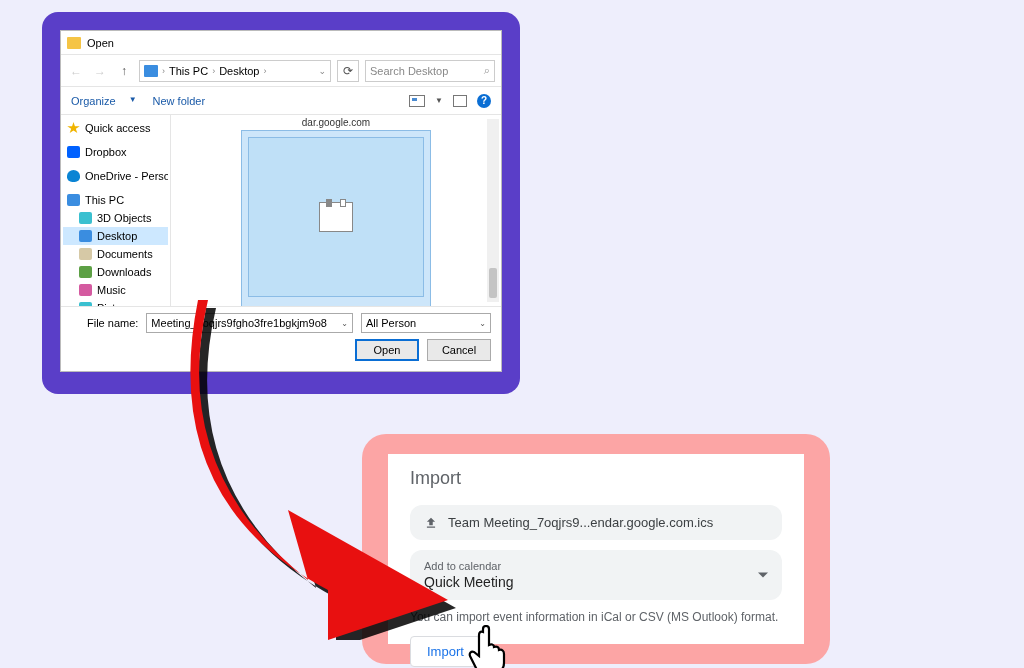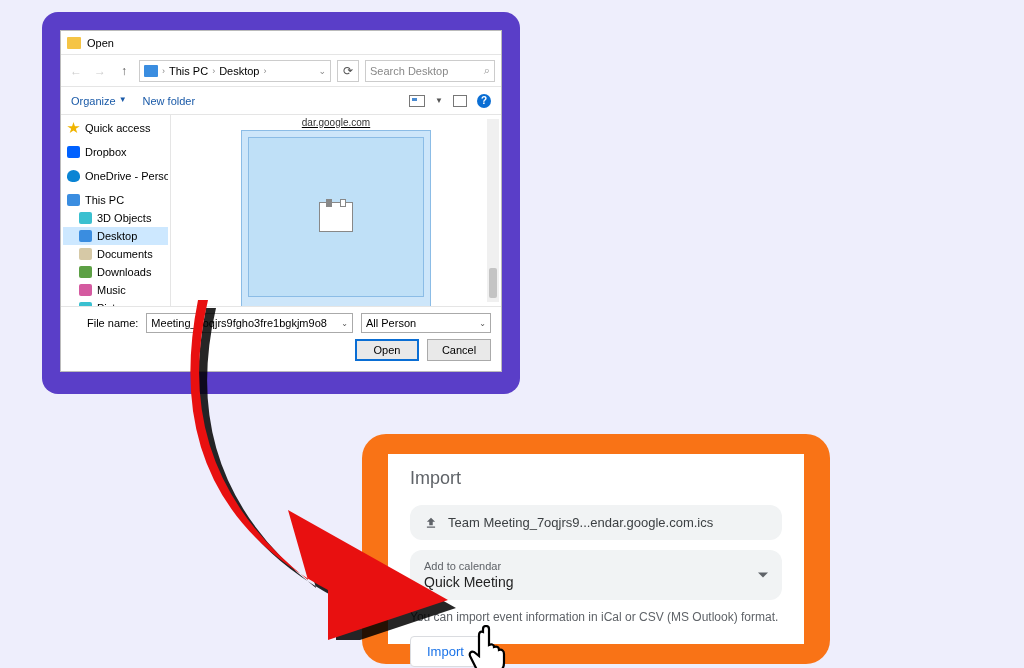--- a/index.html
+++ b/index.html
@@ -98,21 +98,21 @@
 
   .fd-toolbar {
     height: 28px;
     display: flex;
     align-items: center;
     padding: 0 10px;
     gap: 16px;
     border-bottom: 1px solid #e5e5e5;
     font-size: 11px;
   }
-  .organize-btn { color: #1a5aa8; display: flex; align-items: flex-start; gap: 3px; }
+  .organize-btn { color: #1a5aa8; display: flex; align-items: flex-start; gap: 13px; }
   .newfolder-btn { color: #1a5aa8; }
   .fd-toolbar-right { margin-left: auto; display: flex; gap: 10px; align-items: center; }
   .view-icon { width: 16px; height: 12px; border: 1px solid #777; position: relative; }
   .view-icon::before { content:""; position:absolute; left:2px; top:2px; width:5px; height:3px; background:#4a8ad0; }
   .help-icon { width: 14px; height: 14px; border-radius: 50%; background:#0a6ed4; color:#fff; font-size:10px; display:flex; align-items:center; justify-content:center; font-weight:bold; }
 
   .fd-body {
     flex: 1;
     display: flex;
     overflow: hidden;
@@ -145,21 +145,20 @@
   .ico-download { background: #5da045; }
   .ico-music { background: #d45aa0; }
   .ico-pic { background: #3ac0d0; }
 
   .fd-content {
     flex: 1;
     position: relative;
     display: flex;
     flex-direction: column;
     align-items: center;
-    text-decoration: underline;
   }
   .fd-header-text {
     font-size: 10px;
     padding: 2px 0;
     color: #333;
   }
   .file-item {
     width: 190px;
     background: #cde6fa;
     border: 1px solid #8bbce6;
@@ -260,21 +259,21 @@
   }
   .win-btn.primary { border: 2px solid #0a6ed4; }
 
   
   .panel2 {
     position: absolute;
     left: 362px;
     top: 434px;
     width: 468px;
     height: 230px;
-    background: #f97316;
+    background: #fca5a5;
     border-radius: 24px;
     padding: 20px 26px;
   }
   .gcal {
     background: #fff;
     width: 100%;
     height: 100%;
     padding: 14px 22px;
     font-family: "Segoe UI", Arial, sans-serif;
     color: #3c4043;

